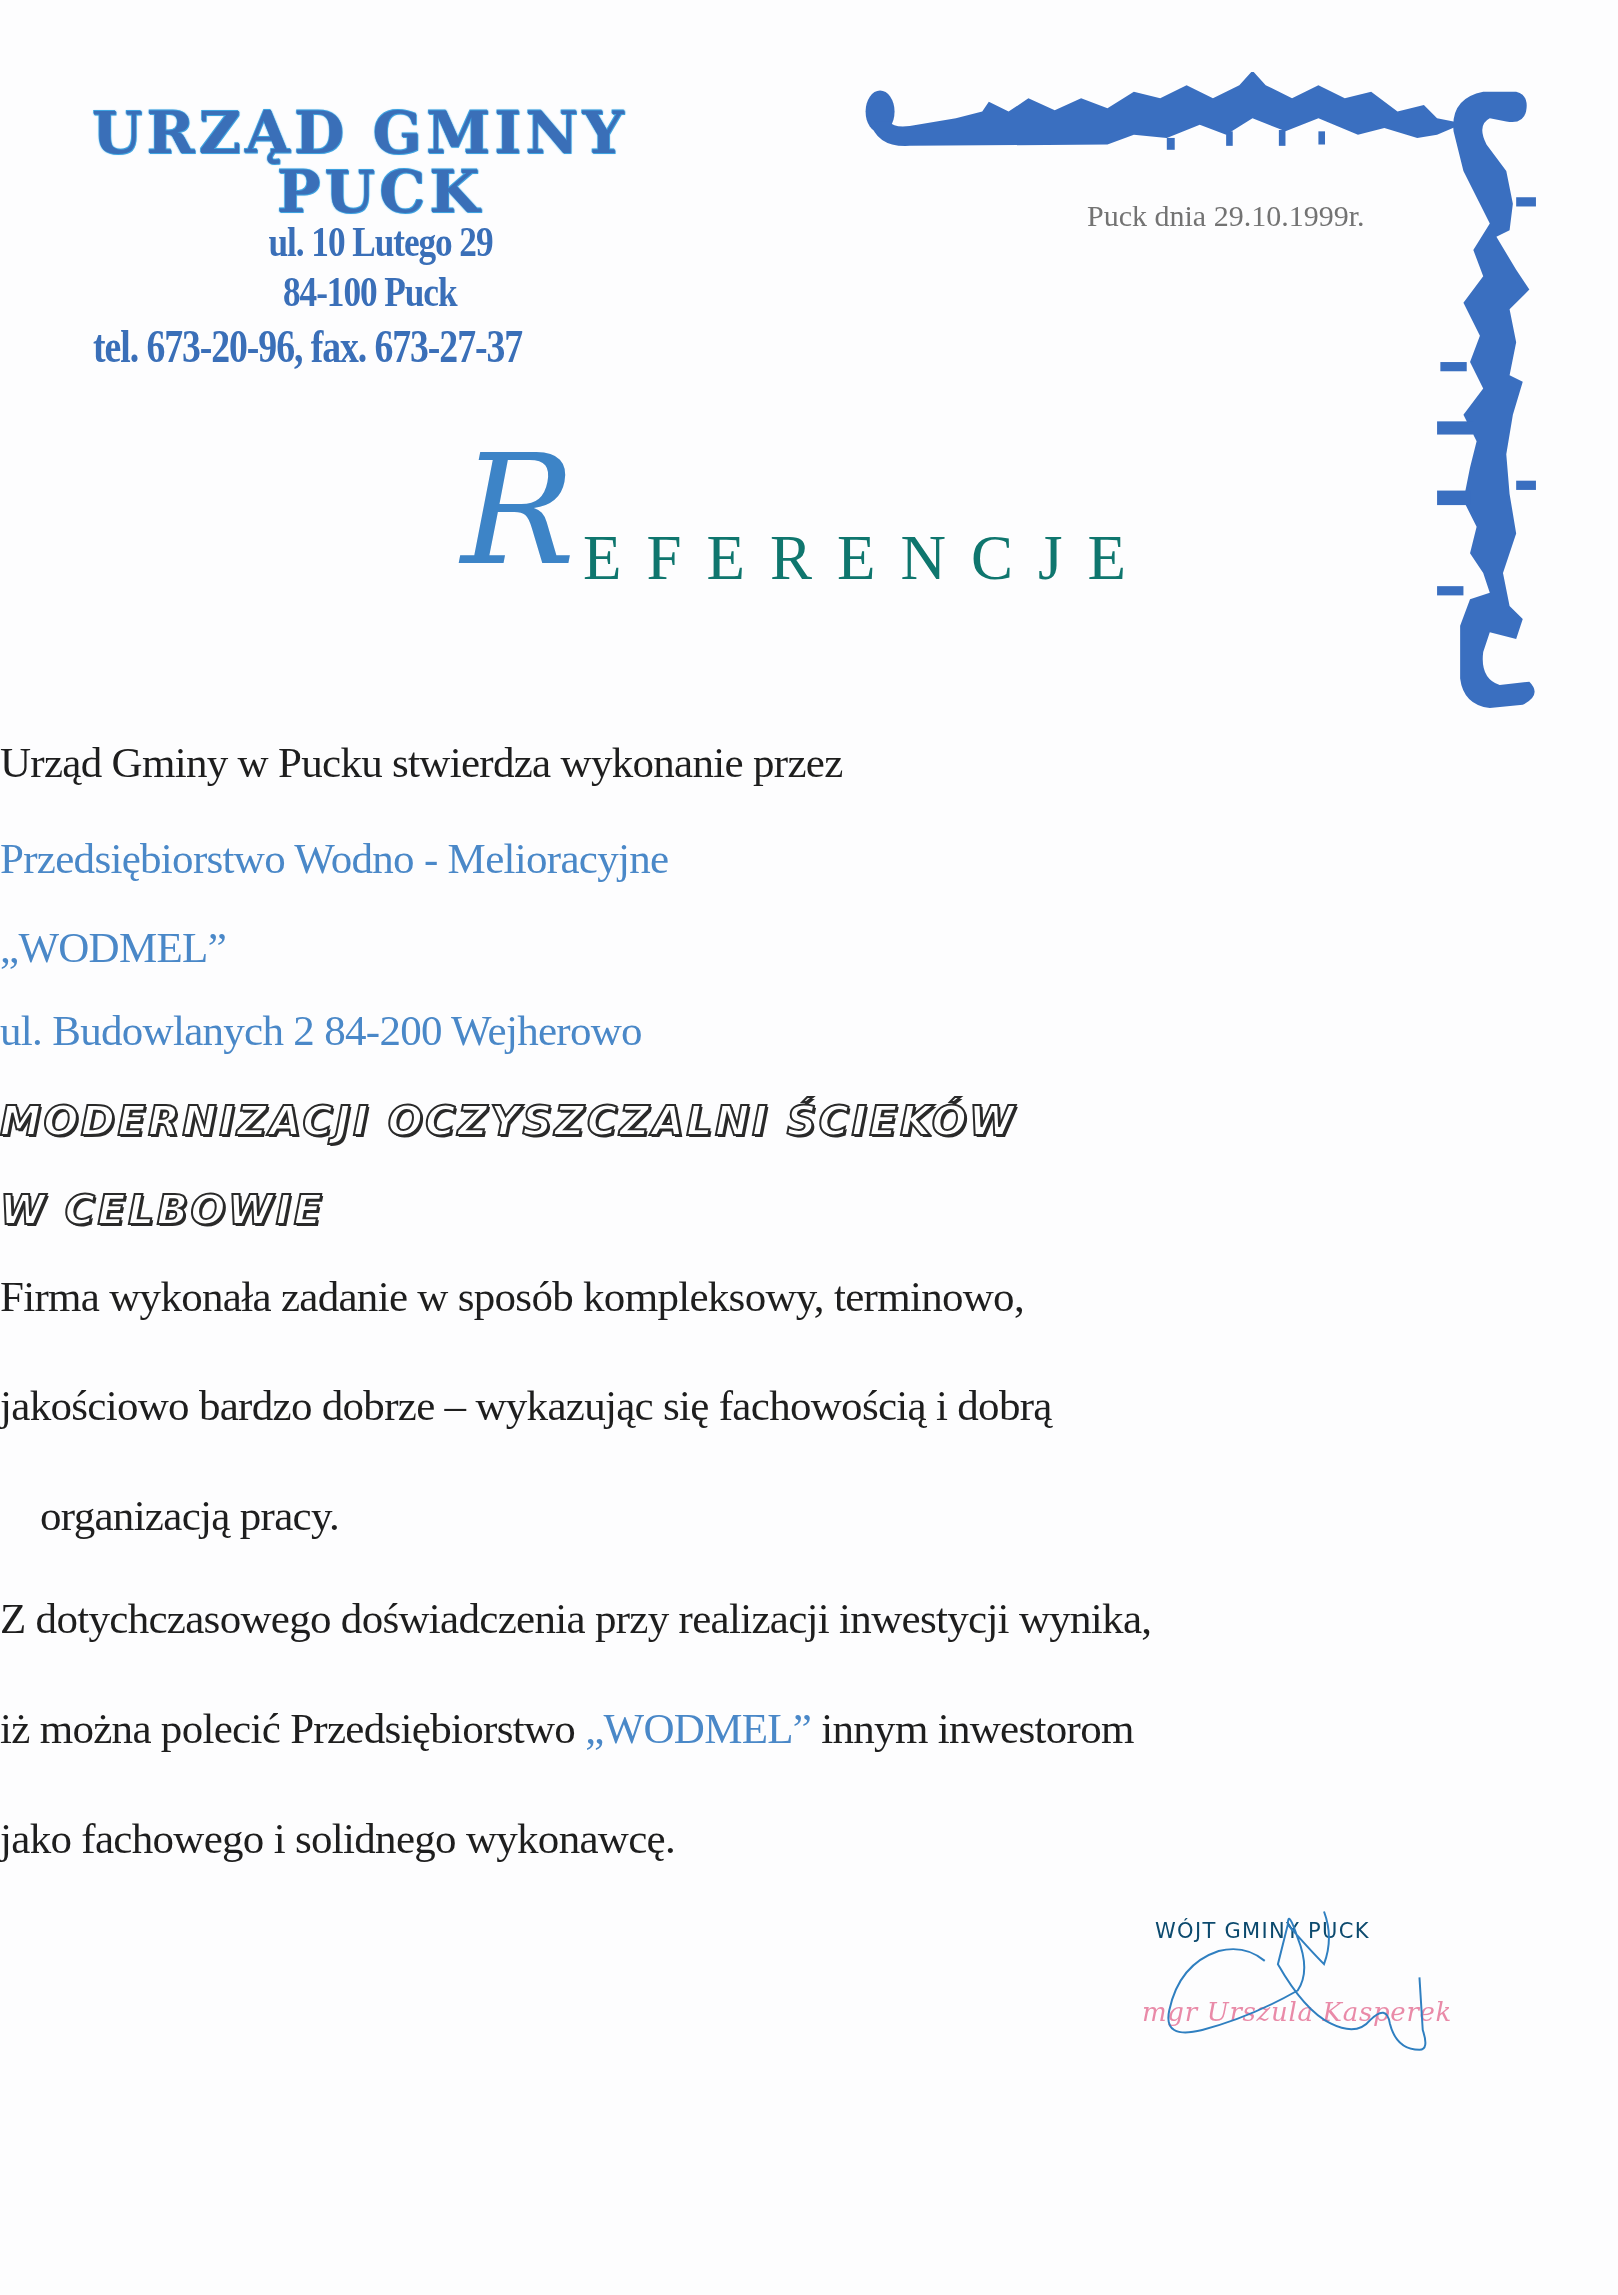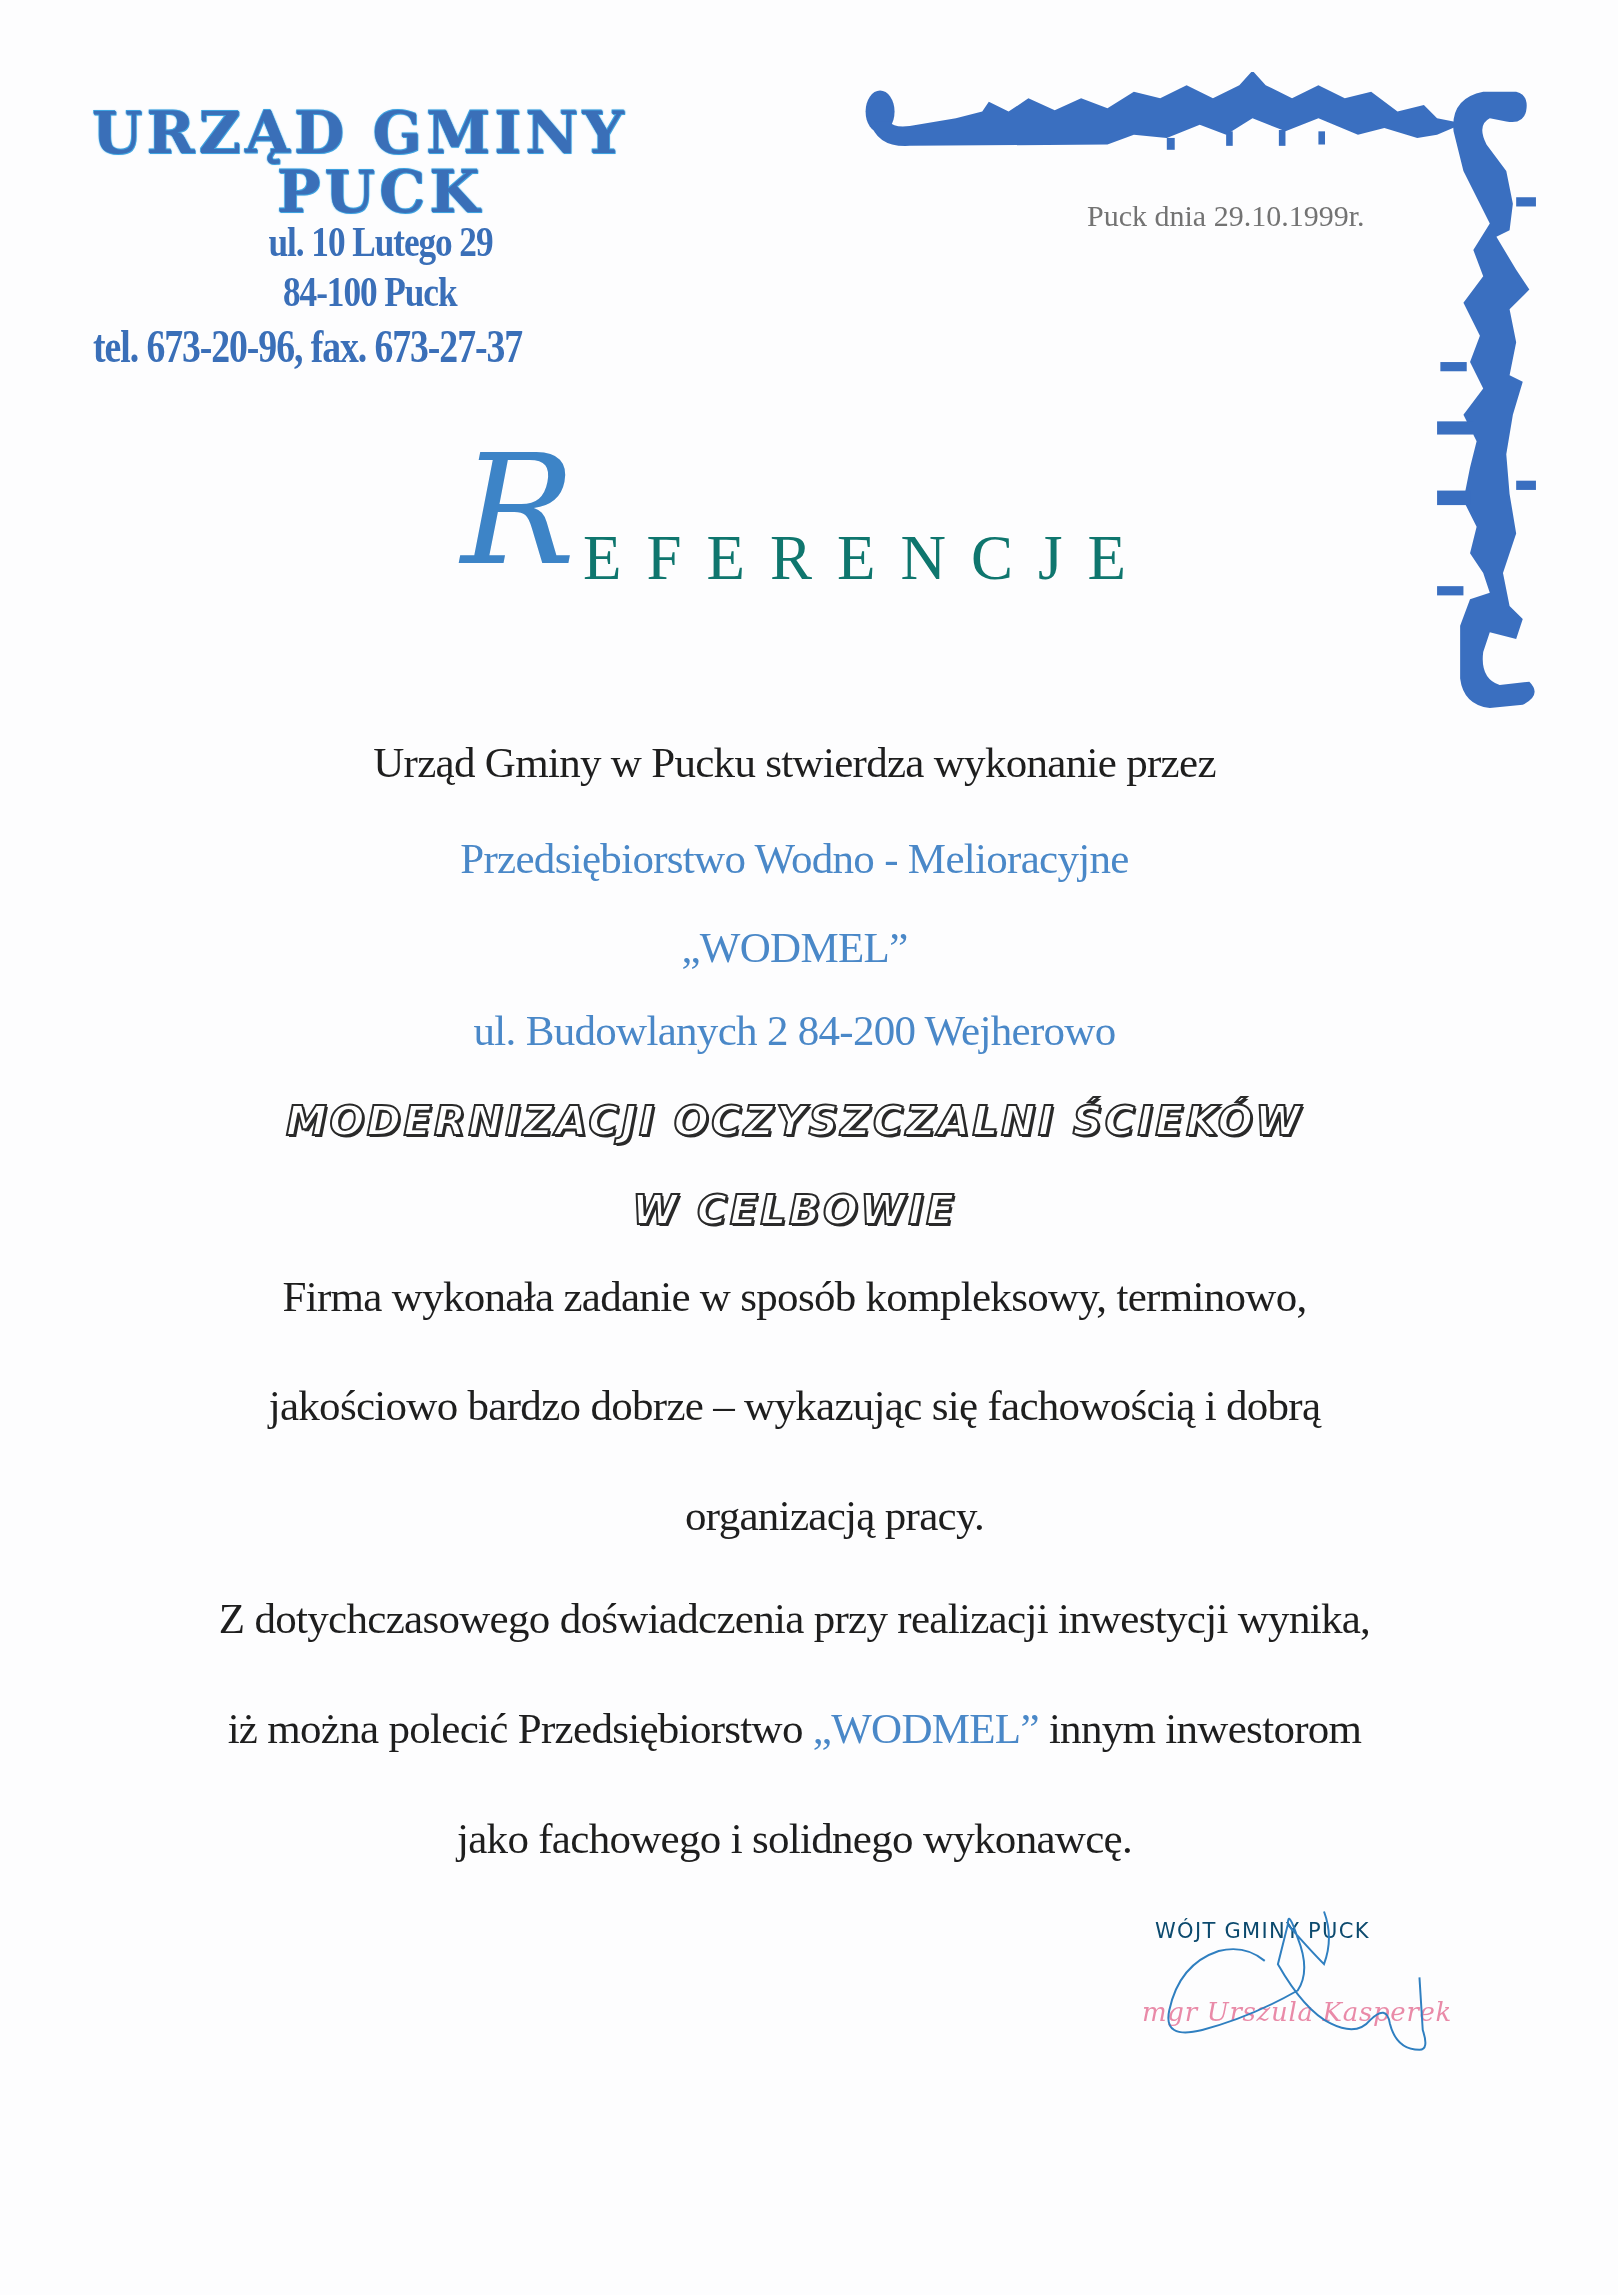--- a/index.html
+++ b/index.html
@@ -3,21 +3,21 @@
 <meta charset="utf-8">
 <style>
   html, body { margin: 0; padding: 0; }
   body {
     width: 1619px; height: 2295px;
     background: #fdfdfe;
     position: relative; overflow: hidden;
     font-family: "Liberation Serif", "DejaVu Serif", serif;
   }
   .abs { position: absolute; }
-  .center { left: 0; width: 1589px; text-align: center; }
+  .center { left: 0; width: 1589px; }
 
   
   .lh-title {
     position: absolute; font-family: "DejaVu Serif", serif; font-weight: bold;
     color: #3a6fb8; text-shadow: 0 0 2px #3fa3e0, 0 0 1.3px #3fa3e0, 0.7px 0.7px 0 #3fa3e0, -0.7px -0.7px 0 #3fa3e0;
     letter-spacing: 4px;
   }
   .lh-addr {
     position: absolute; font-family: "Liberation Serif", serif; font-weight: bold;
     color: #3a6fb8; letter-spacing: -1.3px; transform: scaleX(0.82); transform-origin: center;

